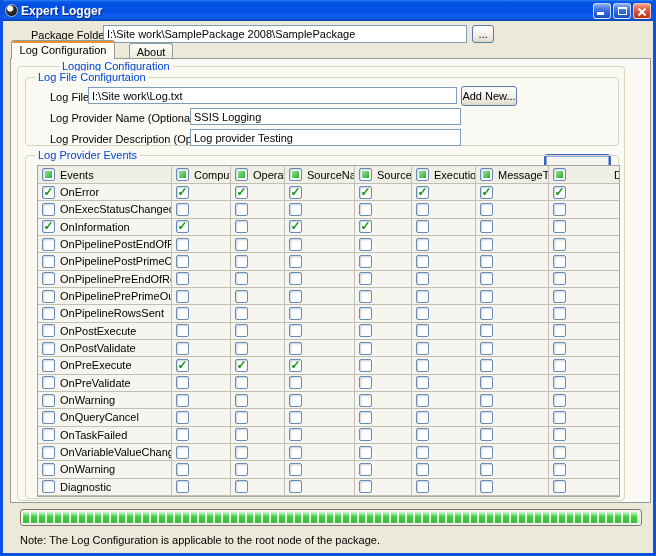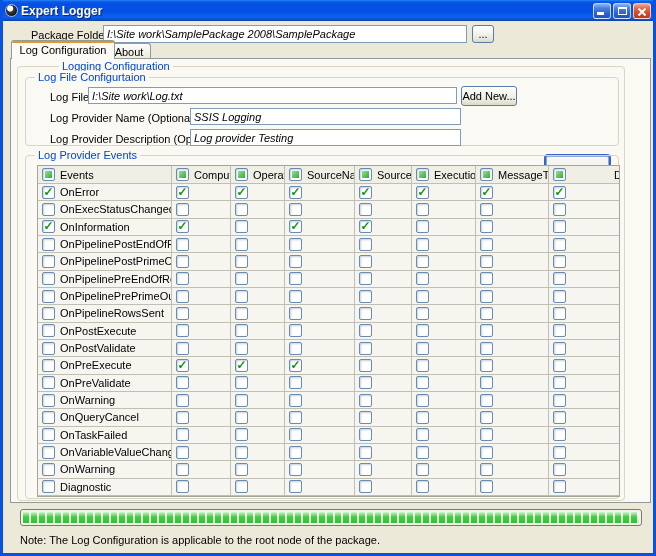--- a/index.html
+++ b/index.html
@@ -33,42 +33,42 @@
   .glyph-x { width:100%; height:100%; position:relative; }
   .glyph-x::before, .glyph-x::after {
     content:""; position:absolute; left:3px; top:7px; width:10px; height:2px; background:#fff;
   }
   .glyph-x::before { transform:rotate(45deg); }
   .glyph-x::after  { transform:rotate(-45deg); }
   
   .label { position:absolute; font-size:11px; color:#000; white-space:nowrap; }
   .textbox {
     position:absolute; border:1px solid #7F9DB9; background:#fff; font-size:11px;
-    font-family:"Liberation Sans",sans-serif; padding:1px 3px; height:18px;font-style:italic;
+    font-family:"Liberation Sans",sans-serif; padding:1px 3px; height:18px;
   }
   .xp-btn {
     position:absolute; border:1px solid #5A7CA8; border-radius:3px; font-size:11px;
     font-family:"Liberation Sans",sans-serif; color:#000;
     background:linear-gradient(180deg,#FFFFFF 0%,#F4F3EE 45%,#E9E6DA 80%,#DCD8C8 100%);
     cursor:default;
   }
   
   .tab {
     position:absolute; font-size:11px; border:1px solid #919B9C; border-bottom:none;
     border-radius:3px 3px 0 0; display:flex; align-items:center; justify-content:center;
   }
   .tab.active {
     left:8px; top:40px; width:104px; height:19px; background:#FBFAF5; z-index:3;
   }
   .tab.active::before {
     content:""; position:absolute; left:0; right:0; top:0; height:2px;
     background:#E5932C; border-radius:3px 3px 0 0;
   }
   .tab.inactive {
-    left:104px; top:43px; width:44px; height:16px;
+    left:126px; top:43px; width:44px; height:16px;
     background:linear-gradient(180deg,#FDFDFB,#ECEAD9); z-index:1;
   }
   .tabpage {
     position:absolute; left:7px; top:58px; width:641px; height:445px;
     background:#FAF9F3; border:1px solid #919B9C; z-index:2;
   }
   
   .groupbox { position:absolute; border:1px solid #D9D5BE; border-radius:4px; }
   .grouplabel {
     position:absolute; top:-7px; font-size:11px; color:#0046D5; background:#FAF9F3; padding:0 3px;

